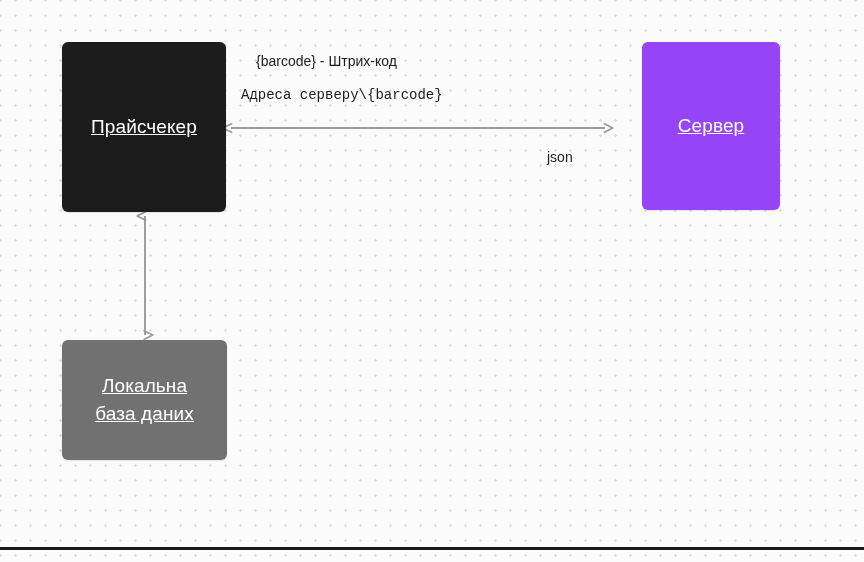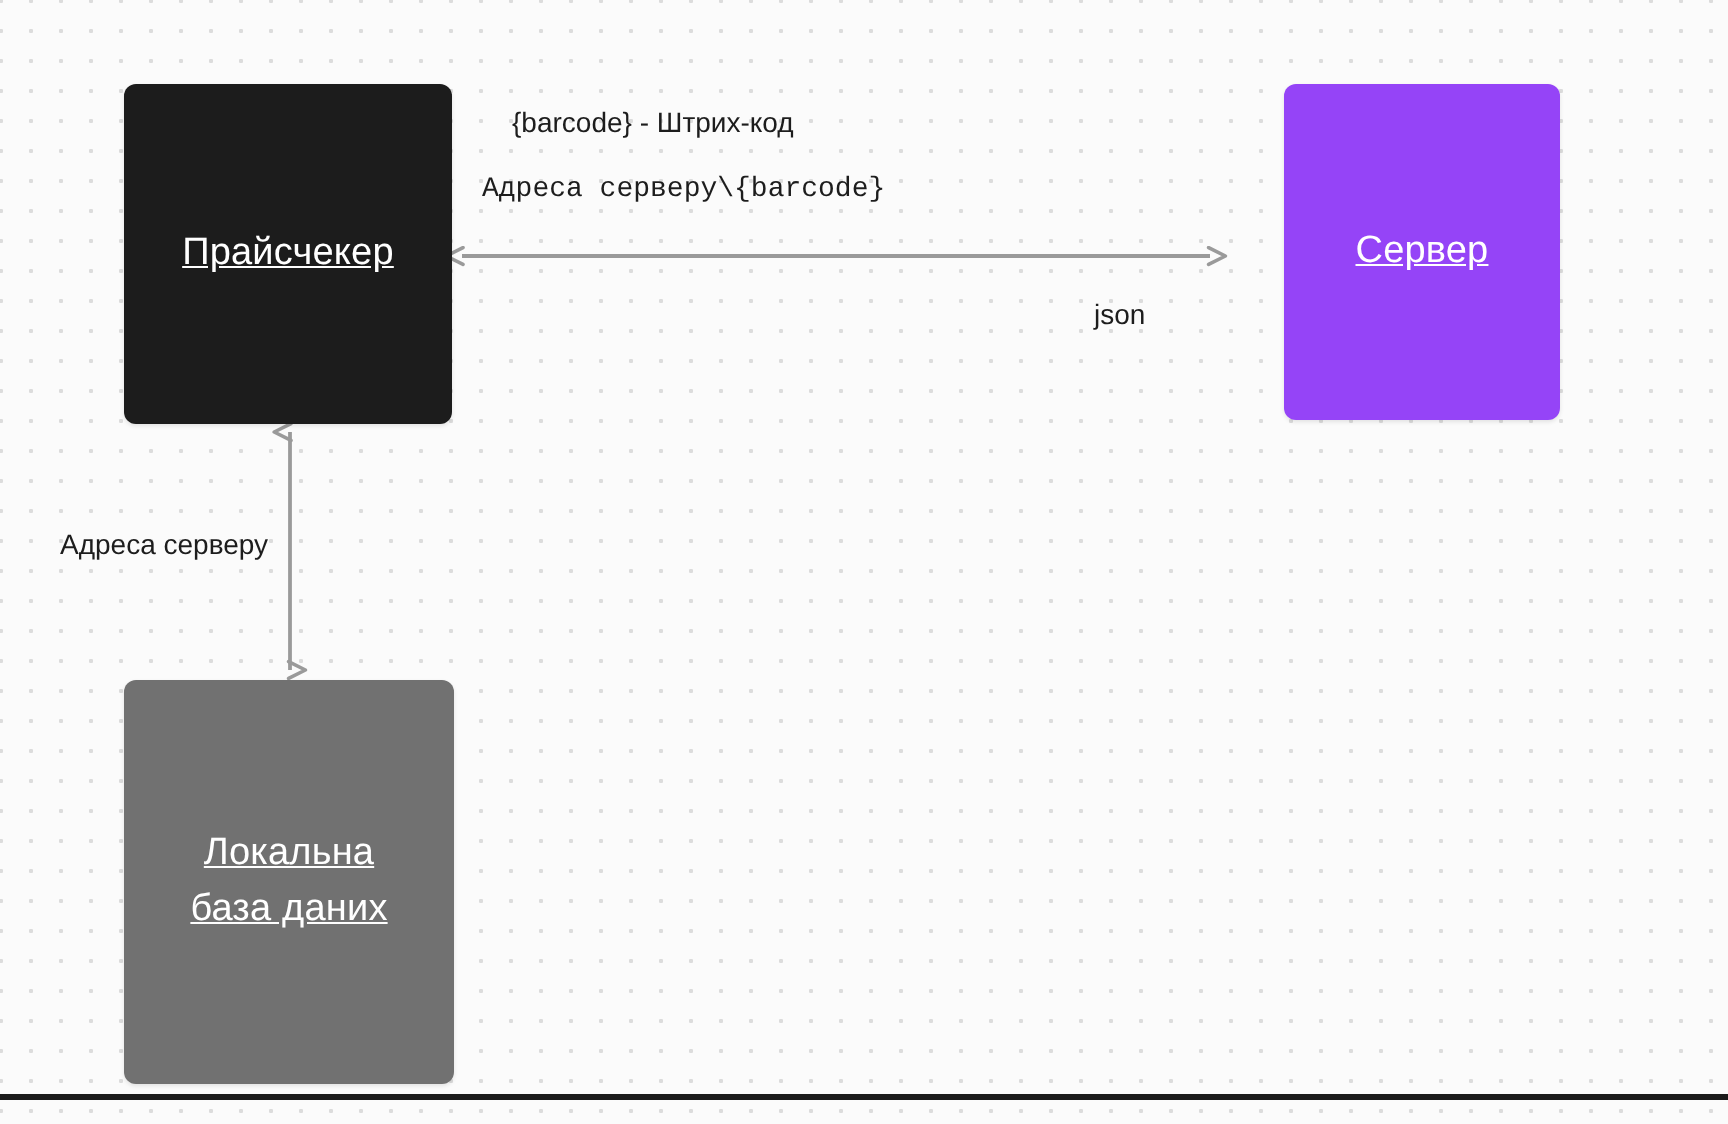--- a/index.html
+++ b/index.html
@@ -42,21 +42,21 @@
     background: #1c1c1c;
   }
   #node-server {
     left: 610px; top: 42px;
     width: 138px; height: 168px;
     background: #9544f7;
     margin-left: 32px;
   }
   #node-localdb {
     left: 62px;  top: 340px;
-    width: 165px; height: 202px;
+    width: 165px; height: 120px;
     background: #717171;
   }
   .node-label { white-space: pre-line; text-decoration: underline; }
 
   
   #connectors {
     position: absolute;
     left: 0; top: 0;
     width: 864px; height: 562px;
     pointer-events: none;
@@ -123,17 +123,16 @@
     <span class="node-label">Локальна
 база даних</span>
   </div>
 
   <div class="edge-label" id="label-barcode">{barcode} - Штрих-код</div>
 
   <div class="edge-label" id="label-serveraddr-bc">Адреса серверу\{barcode}</div>
 
   <div class="edge-label" id="label-json">json</div>
 
-  <div class="edge-label" id="label-serveraddr">Адреса серверу</div>
 
   <div id="bottom-rule"></div>
 
 </div>
 
 </body></html>

